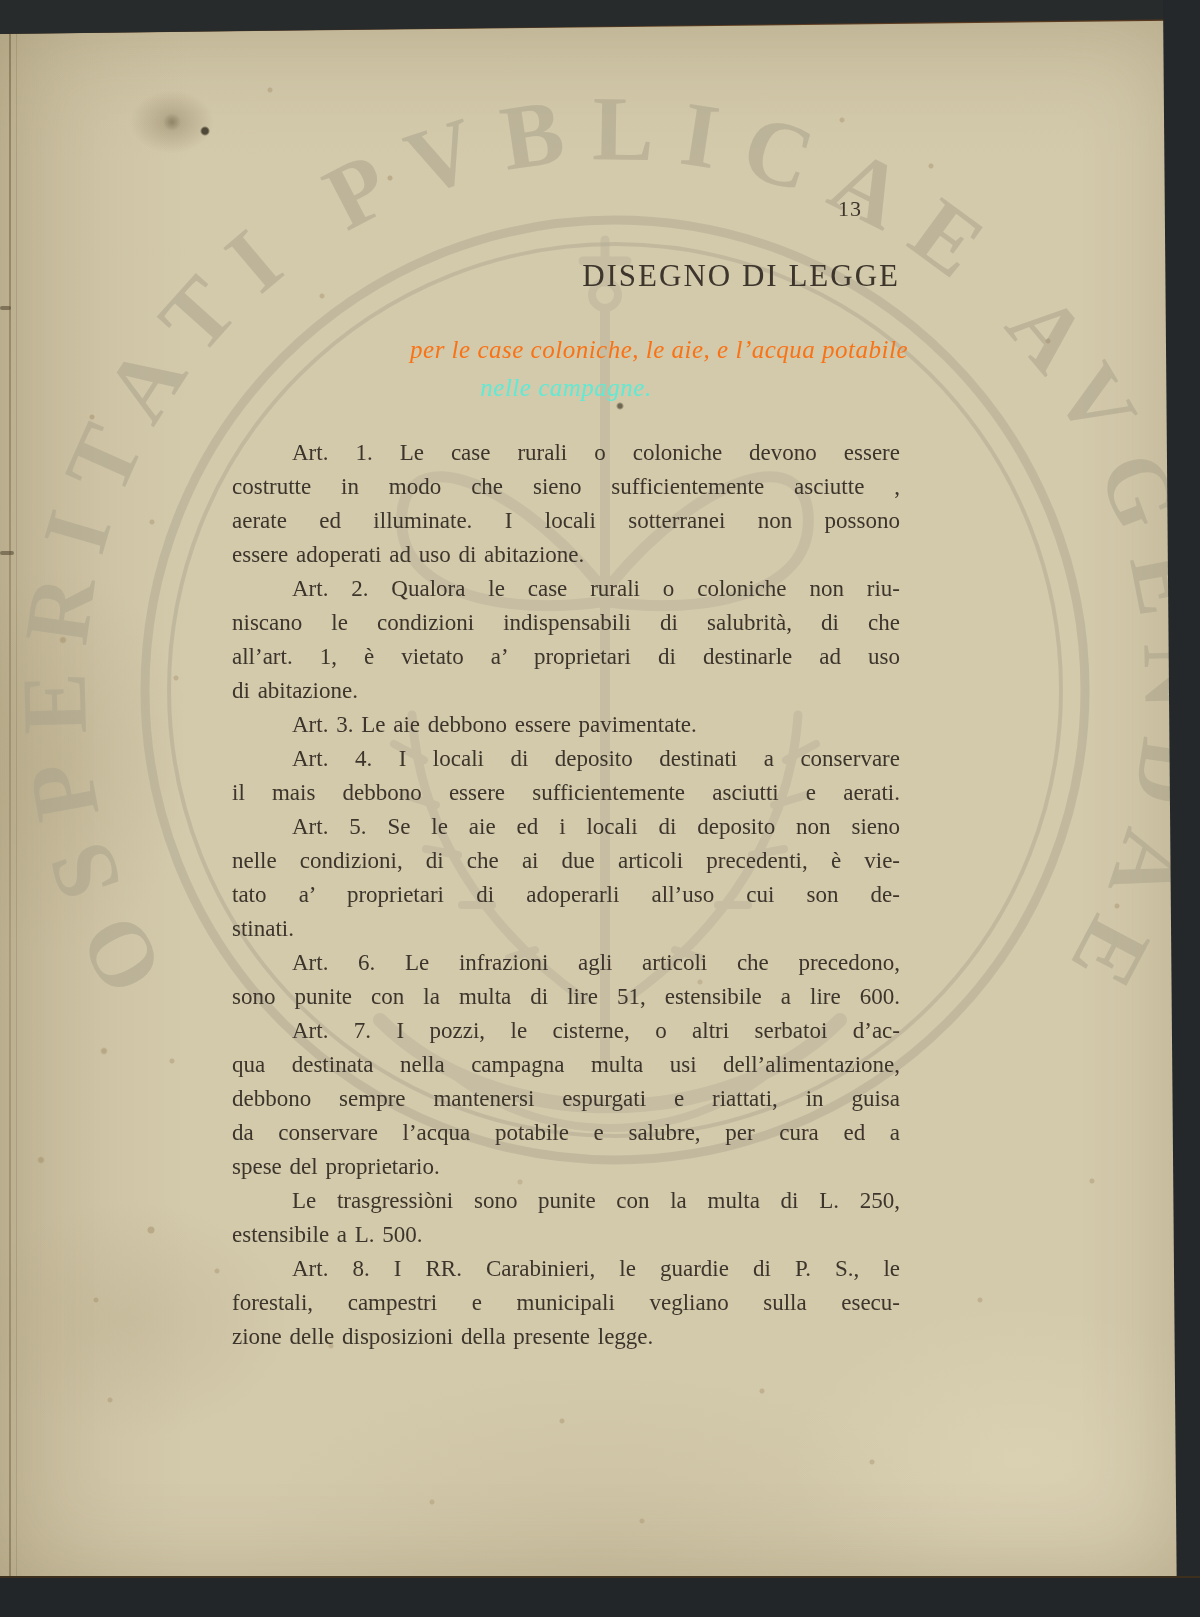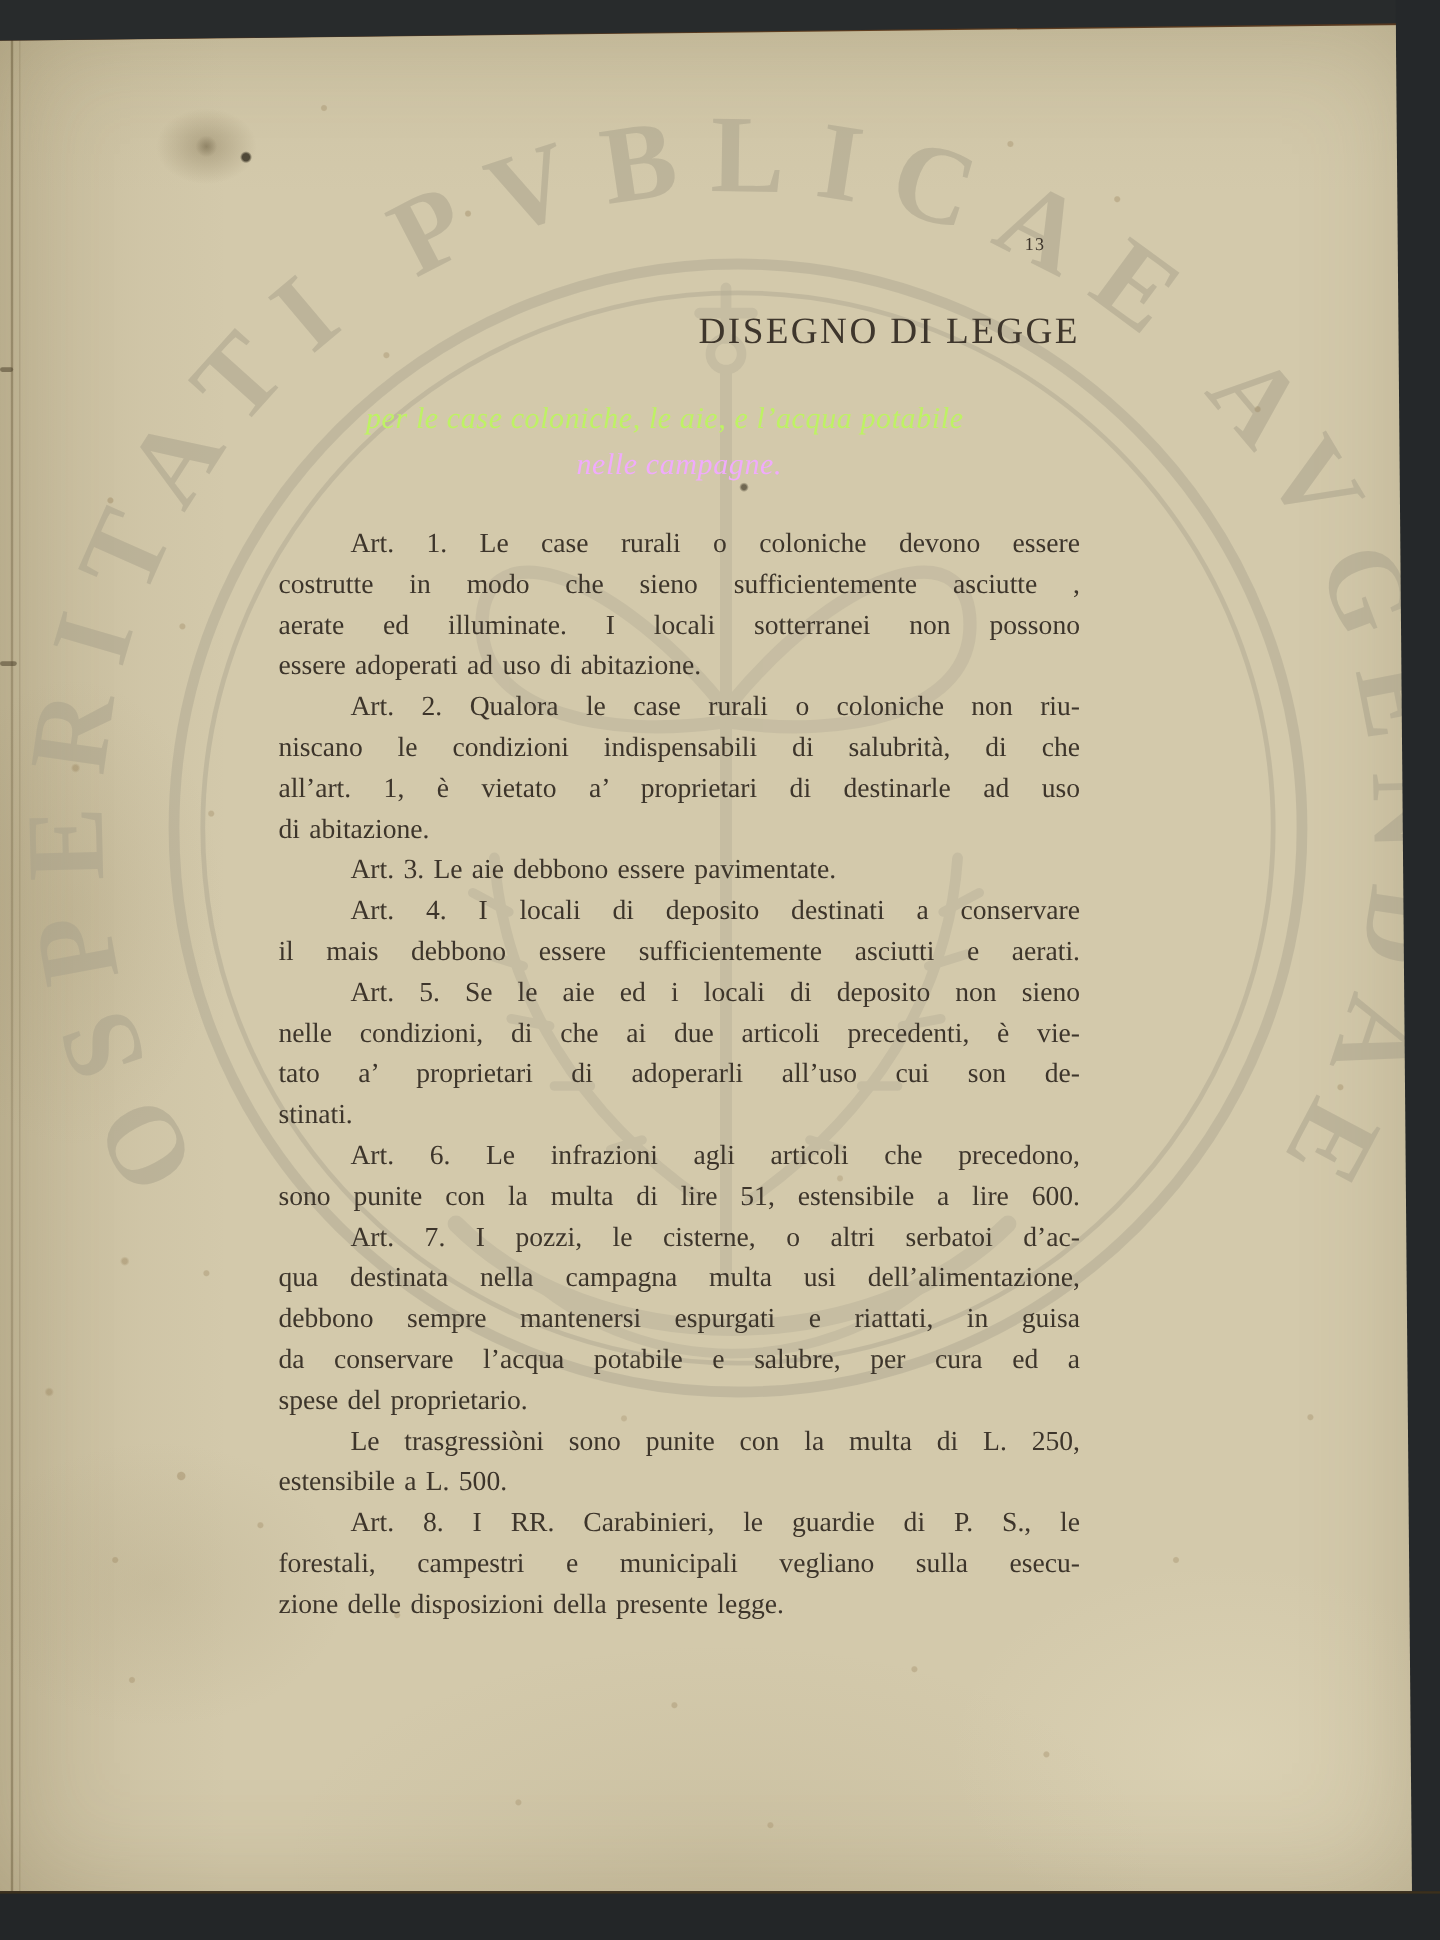--- a/index.html
+++ b/index.html
@@ -59,27 +59,27 @@
     radial-gradient(circle at 872px 1462px, rgba(146,122,82,.3) 0 2px, rgba(146,122,82,0) 3px),
     radial-gradient(circle at 432px 1502px, rgba(146,122,82,.28) 0 2px, rgba(146,122,82,0) 3px),
     radial-gradient(circle at 642px 1521px, rgba(146,122,82,.28) 0 2px, rgba(146,122,82,0) 3px),
     radial-gradient(circle at 520px 1182px, rgba(146,122,82,.26) 0 2px, rgba(146,122,82,0) 3px),
     radial-gradient(circle at 700px 982px, rgba(146,122,82,.26) 0 2px, rgba(146,122,82,0) 3px),
     radial-gradient(circle at 842px 120px, rgba(146,122,82,.3) 0 2px, rgba(146,122,82,0) 3px),
     radial-gradient(circle at 270px 90px, rgba(146,122,82,.3) 0 2px, rgba(146,122,82,0) 3px);
   }
   
   .content{position:absolute;top:20px;left:0;width:1177px;height:1558px;z-index:4;color:#3d352b;}
-  .pageno{position:absolute;left:838px;top:176px;font-size:15px;letter-spacing:1px;margin-left:16px;}
+  .pageno{position:absolute;left:838px;top:176px;font-size:22px;letter-spacing:1px;}
   .doc-title{position:absolute;left:232px;top:238px;width:668px;text-align:right;
     font-size:31px;letter-spacing:2px;color:#3e362c;}
-  .sub1{position:absolute;left:220px;top:316px;width:668px;text-align:center;
-    font-style:italic;font-size:25px;letter-spacing:.5px;color:#bef264;}
+  .sub1{position:absolute;left:240px;top:316px;width:668px;text-align:right;
+    font-style:italic;font-size:25px;letter-spacing:.5px;color:#f97316;}
   .sub2{position:absolute;left:232px;top:354px;width:668px;text-align:center;
-    font-style:italic;font-size:25px;letter-spacing:.5px;color:#f0abfc;}
+    font-style:italic;font-size:25px;letter-spacing:.5px;color:#5eead4;}
   .body-text{position:absolute;left:232px;top:416px;width:668px;font-size:23px;}
   .body-text .line{line-height:34px;height:34px;word-spacing:2px;}
   .body-text .line.j{text-align:justify;text-align-last:justify;}
   .body-text .line:not(.j){white-space:nowrap;}
   .body-text .line.ind{text-indent:60px;}
   .body-text .line.sp{}
   
   .border-top{position:absolute;top:0;left:0;width:1200px;height:34px;background:#282b2c;z-index:6;
     clip-path:polygon(0 0,100% 0,100% 56%,0 100%);}
   .seam-top{position:absolute;top:30px;left:-4px;width:1198px;height:4px;z-index:5;

